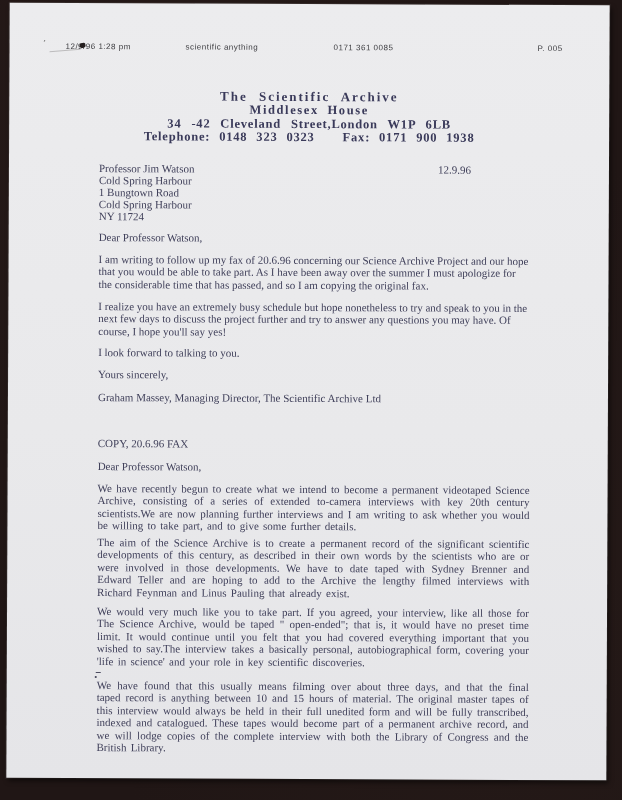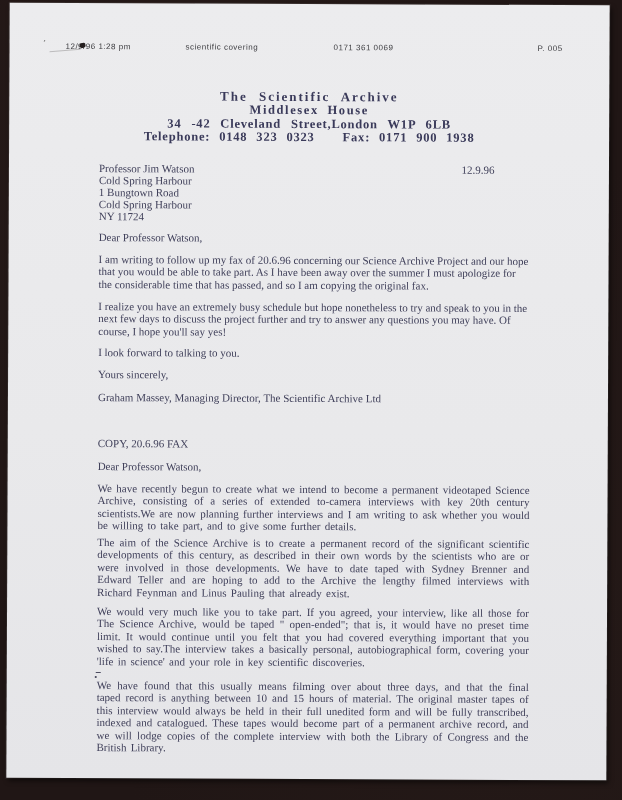--- a/index.html
+++ b/index.html
@@ -50,21 +50,21 @@
   .lh-street   { font-size:12.5px; letter-spacing:0.8px; word-spacing:6px; line-height:13.5px; }
   .lh-contact  { font-size:12.5px; letter-spacing:0.8px; word-spacing:5px; line-height:13.5px; }
   .lh-contact .gap { display:inline-block; width:28px; }
 
   
   .txt {
     position:absolute; left:90px; width:432px;
     font-size:11px; line-height:12.45px; color:#41415b;
   }
   .addr-line { line-height:12.1px; }
-  .date { left:429px; width:80px;text-align:center; }
+  .date { left:429px; width:80px; }
   .just { text-align:justify; word-spacing:1.5px; }
 
   .recipient   { top:159px; }
   .salutation1 { top:228px; }
   .para1       { top:250px; }
   .para2       { top:297px; }
   .lookforward { top:343px; }
   .closing     { top:365px; }
   .signature   { top:388px; }
   .copy-head   { top:434px; }
@@ -76,22 +76,22 @@
 </style>
 </head>
 <body>
 
 <div class="scan-bg"></div>
 
 <div class="page">
 
   <div>
     <span class="fh fh-datetime">12/9/96  1:28 pm</span>
-    <span class="fh fh-station">scientific covering</span>
-    <span class="fh fh-number">0171 361 0069</span>
+    <span class="fh fh-station">scientific anything</span>
+    <span class="fh fh-number">0171 361 0085</span>
     <span class="fh fh-page">P. 005</span>
   </div>
 
   <span class="mark mark-tick">’</span>
   <span class="mark mark-blob"></span>
   <span class="mark mark-scratch"></span>
   <span class="mark mark-dash"></span>
   <span class="mark mark-dot"></span>
 
   <div class="letterhead">

